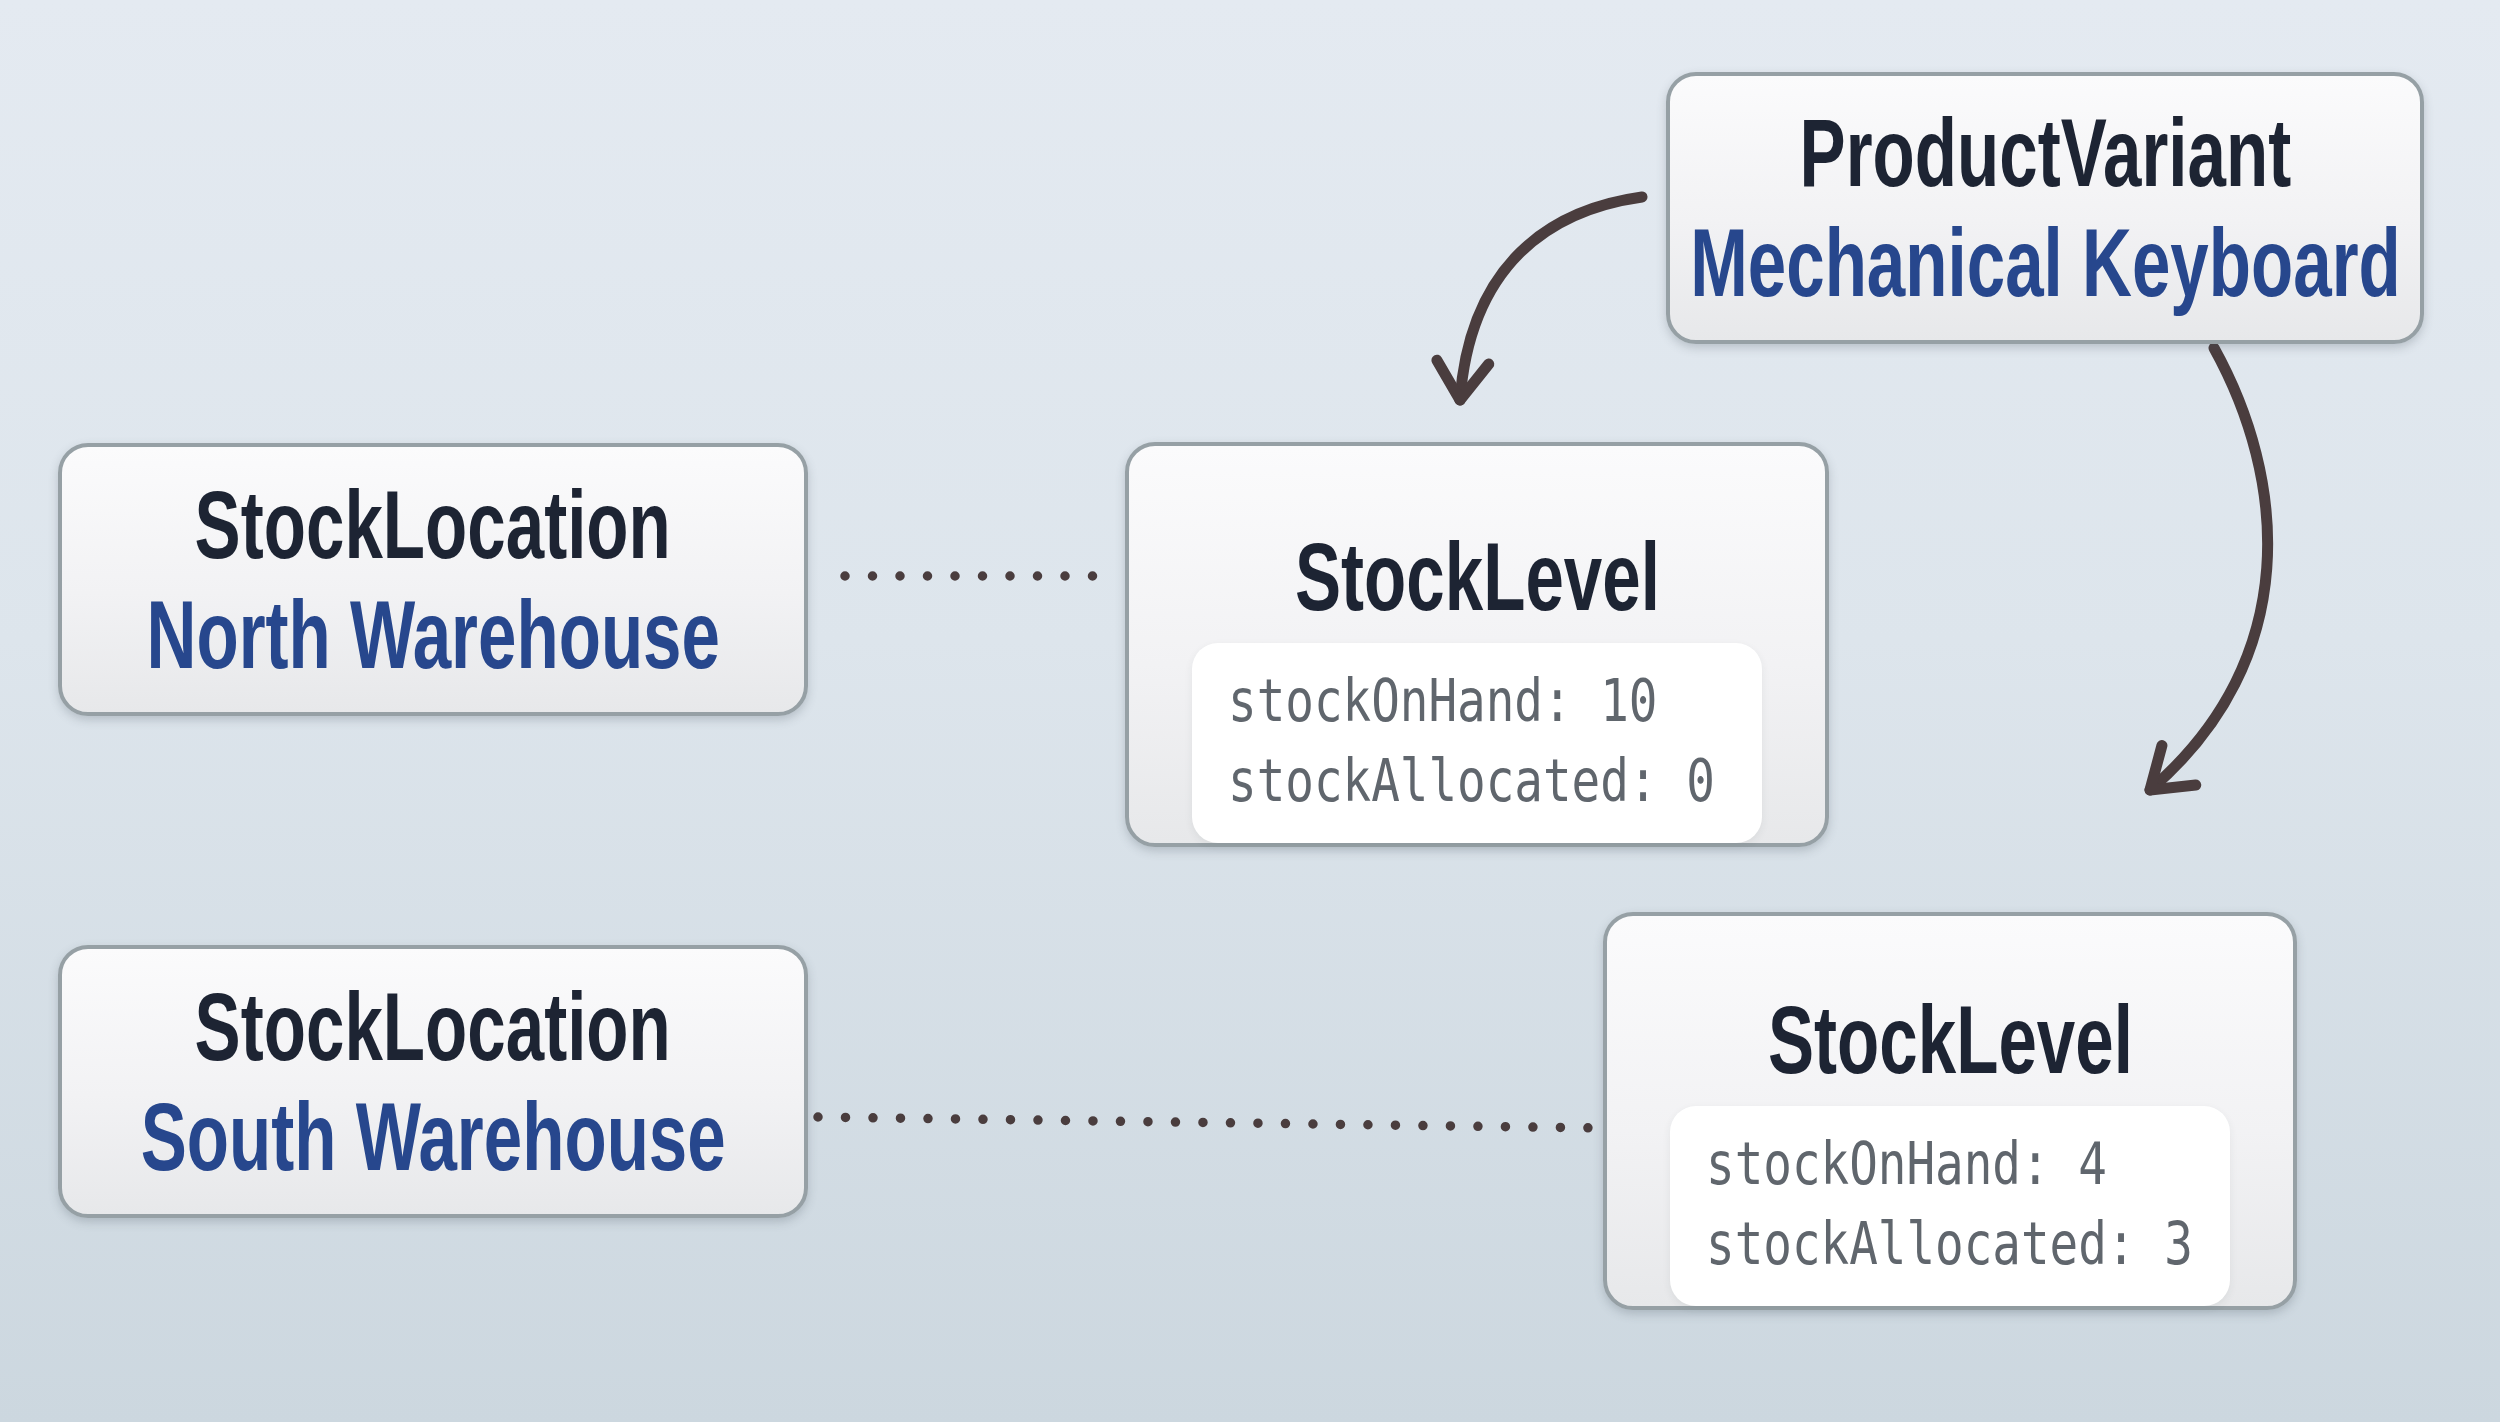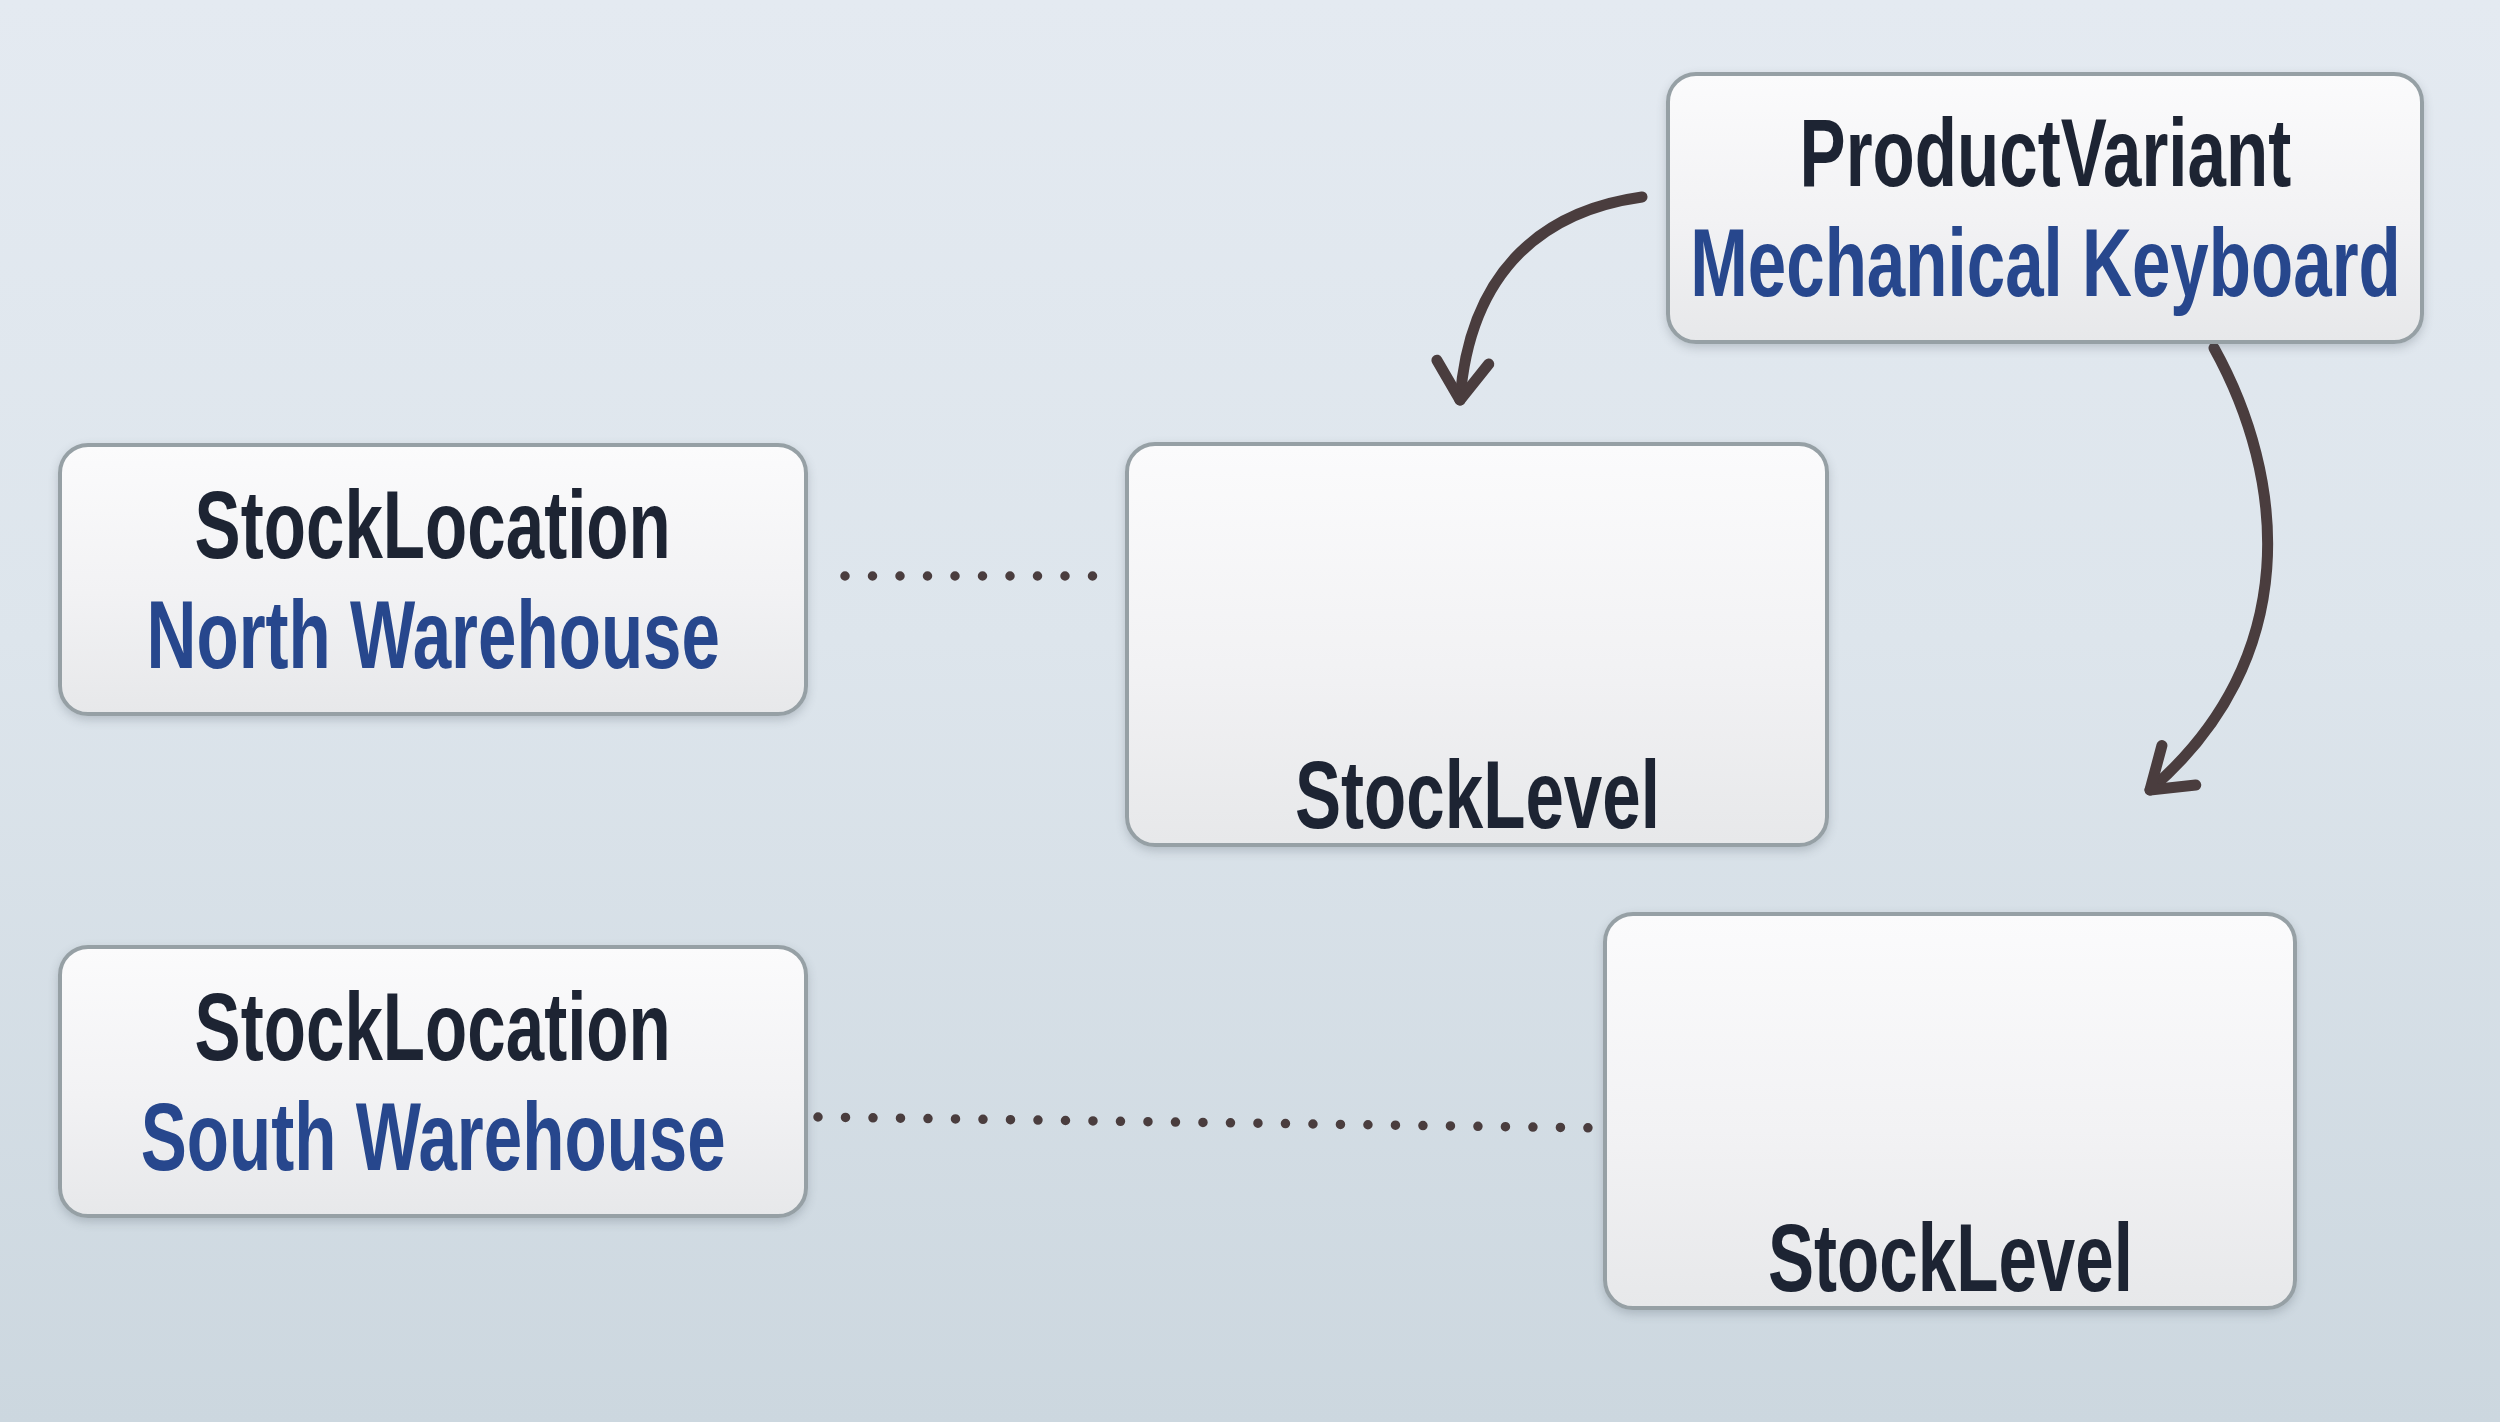--- a/index.html
+++ b/index.html
@@ -129,24 +129,32 @@
     <div class="node-subtitle">Mechanical Keyboard</div>
   </div>
 
   <div class="node entity" id="node-stock-location-north">
     <div class="node-title">StockLocation</div>
     <div class="node-subtitle">North Warehouse</div>
   </div>
 
   <div class="node level" id="node-stock-level-north">
     <div class="node-title">StockLevel</div>
+    <div class="code-box">
+      <div class="code-line">stockOnHand: 10</div>
+      <div class="code-line">stockAllocated: 0</div>
+    </div>
   </div>
 
   <div class="node entity" id="node-stock-location-south">
     <div class="node-title">StockLocation</div>
     <div class="node-subtitle">South Warehouse</div>
   </div>
 
   <div class="node level" id="node-stock-level-south">
     <div class="node-title">StockLevel</div>
+    <div class="code-box">
+      <div class="code-line">stockOnHand: 4</div>
+      <div class="code-line">stockAllocated: 3</div>
+    </div>
   </div>
 
 </div>
 
 </body></html>

